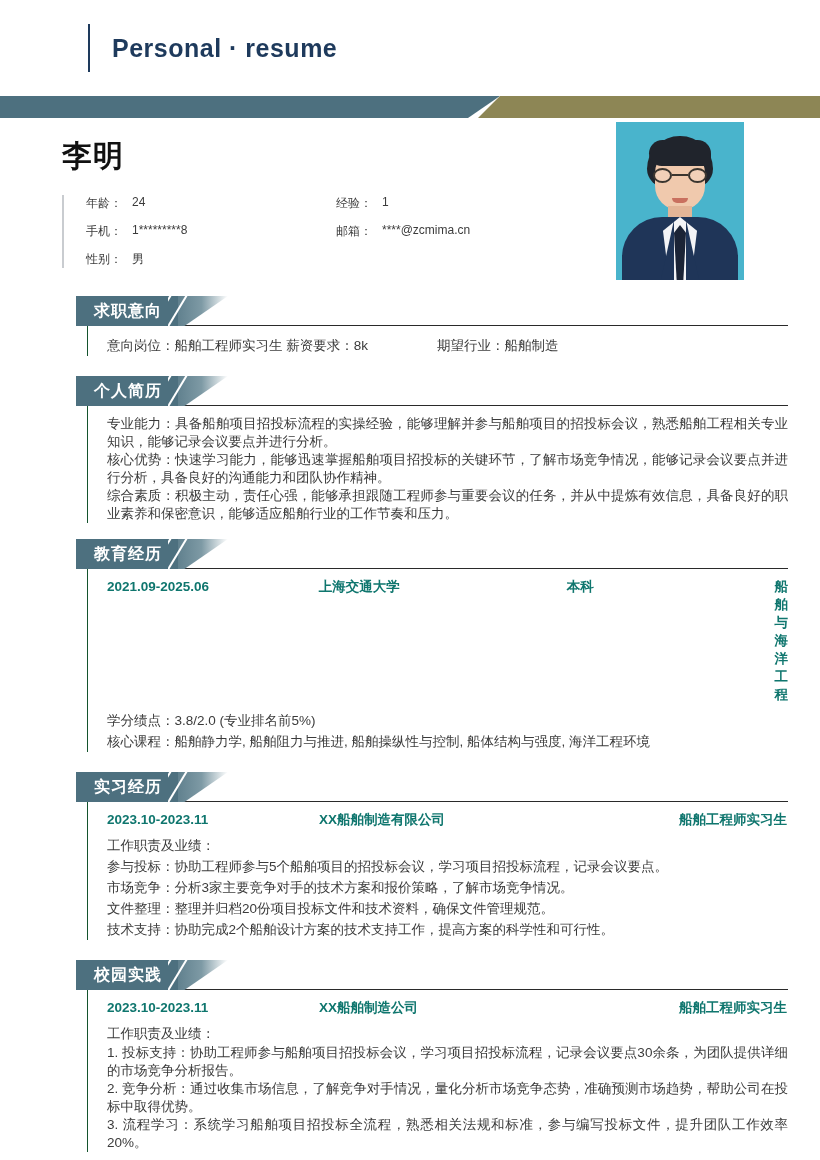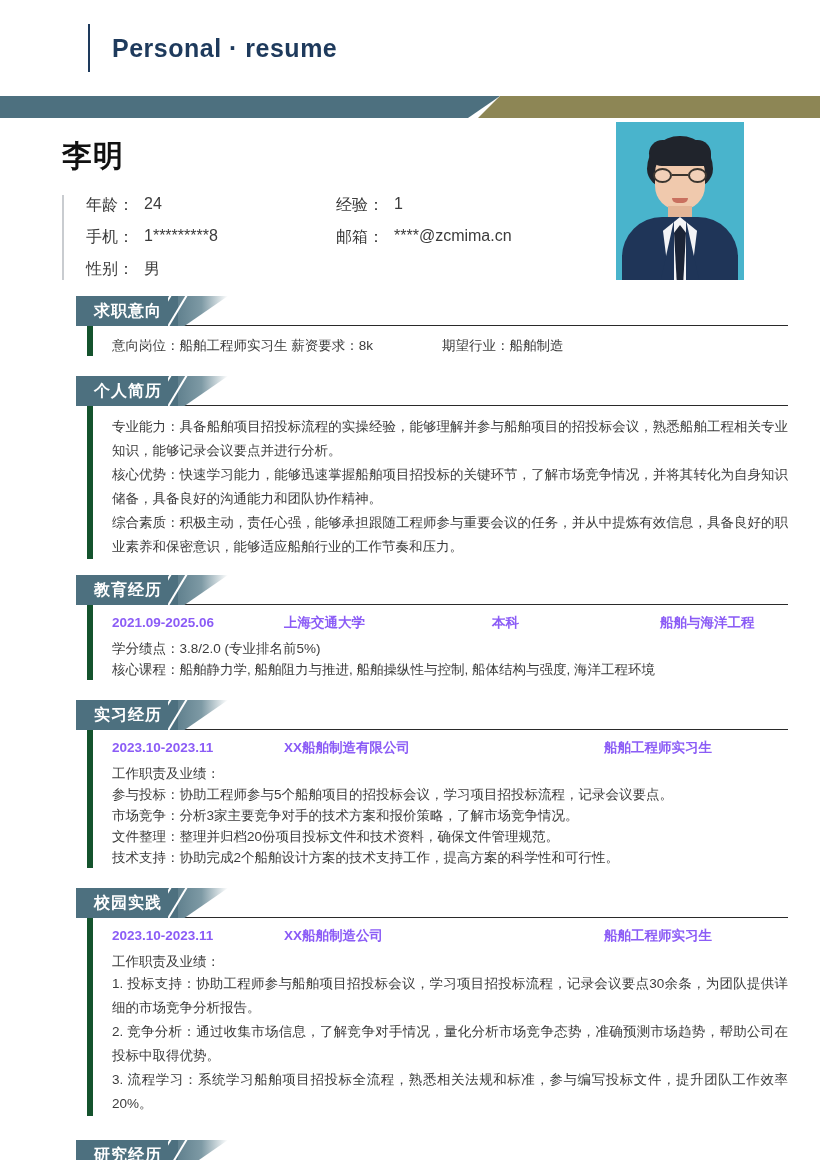--- a/index.html
+++ b/index.html
@@ -62,21 +62,21 @@
     color: #111;
     letter-spacing: 1px;
     margin-bottom: 18px;
   }
   .info-wrap {
     border-left: 2px solid #c9ccd0;
     padding-left: 22px;
     width: 520px;
   }
   .info-row { display: flex; margin-bottom: 11px; }
-  .info-cell { display: flex; font-size: 16px; color: #3b3b3b; }
+  .info-cell { display: flex; font-size: 12px; color: #3b3b3b; }
   .info-cell.c1 { width: 250px; }
   .info-lab { color: #3b3b3b; white-space: nowrap; }
   .info-val { margin-left: 10px; color: #3b3b3b; white-space: nowrap; }
 
   .photo {
     position: absolute;
     left: 616px; top: 4px;
     width: 128px; height: 158px;
     background: #49b4cc;
     overflow: hidden;
@@ -160,31 +160,32 @@
     background: #ffffff; transform: rotate(31deg); transform-origin: top left;
   }
   .sec-rule {
     position: absolute; left: 56px; right: 32px; top: 29px;
     height: 1px; background: #2a2a2a;
   }
 
   .sec-body {
     margin-left: 67px;
     margin-right: 32px;
-    border-left: 6px solid #14532d;
+    border-left: 1px solid #14532d;
     padding: 9px 0 0 19px;
   }
 
   .line { font-size: 13.5px; color: #3b3b3b; line-height: 21px; }
-  .para { font-size: 13.5px; color: #3b3b3b; line-height: 24px; text-align: justify; }
+  .para { font-size: 13.5px; color: #3b3b3b; line-height: 18px; text-align: justify; }
 
   .entry-row {
     display: flex; align-items: baseline;
-    font-size: 13.5px; font-weight: 700; color: #8b5cf6;
+    font-size: 13.5px; font-weight: 700; color: #0f766e;
     margin-bottom: 6px;
+    gap: 40px;
   }
   .e-date { width: 172px; }
   .e-org  { width: 208px; }
   .e-deg  { width: 168px; }
   .e-maj  { flex: 1; }
   .e-role { flex: 1; text-align: left; }
 
   .gap-s { height: 16px; }
   .gap-m { height: 20px; }
   .gap-l { height: 24px; }
@@ -276,21 +277,21 @@
       <div class="sec-badge">个人简历</div>
       <div class="sec-tail" style="left:86px"></div>
       <div class="sec-stripes" style="left:92px">
         <i style="left:6px"></i>
           <i style="left:22px"></i>
       </div>
       <div class="sec-rule"></div>
     </div>
     <div class="sec-body">
       <div class="para">专业能力：具备船舶项目招投标流程的实操经验，能够理解并参与船舶项目的招投标会议，熟悉船舶工程相关专业知识，能够记录会议要点并进行分析。</div>
-      <div class="para">核心优势：快速学习能力，能够迅速掌握船舶项目招投标的关键环节，了解市场竞争情况，并将其转化为自身知识储备，具备良好的沟通能力和团队协作精神。</div>
+      <div class="para">核心优势：快速学习能力，能够迅速掌握船舶项目招投标的关键环节，了解市场竞争情况，能够记录会议要点并进行分析，具备良好的沟通能力和团队协作精神。</div>
       <div class="para">综合素质：积极主动，责任心强，能够承担跟随工程师参与重要会议的任务，并从中提炼有效信息，具备良好的职业素养和保密意识，能够适应船舶行业的工作节奏和压力。</div>
     </div>
   </div>
 
   <div class="gap-s"></div>
 
   <div class="section">
     <div class="sec-head">
       <div class="sec-badge">教育经历</div>
       <div class="sec-tail" style="left:86px"></div>

